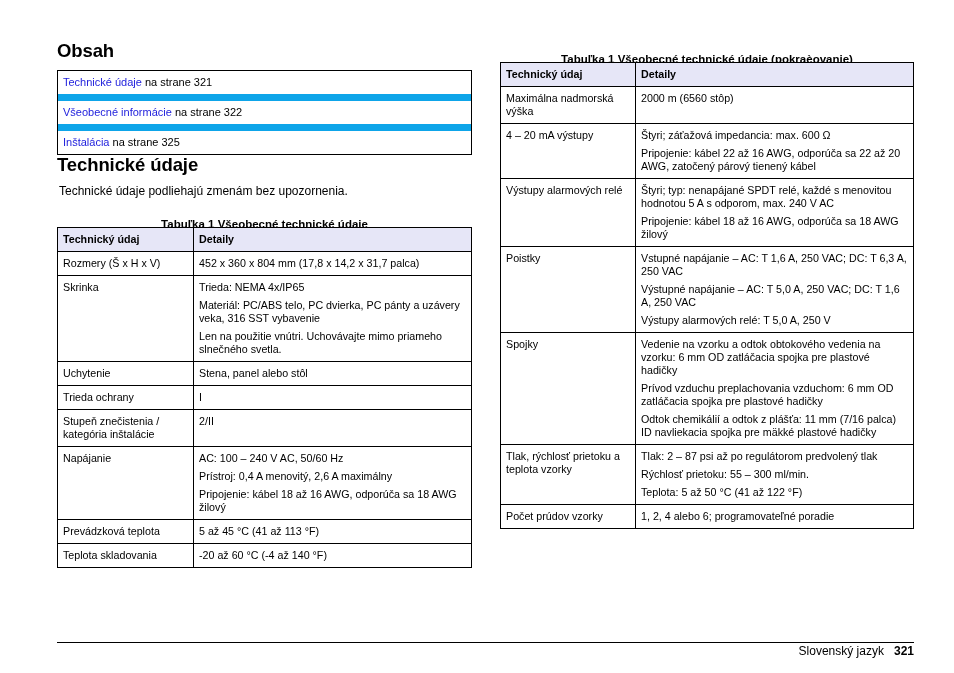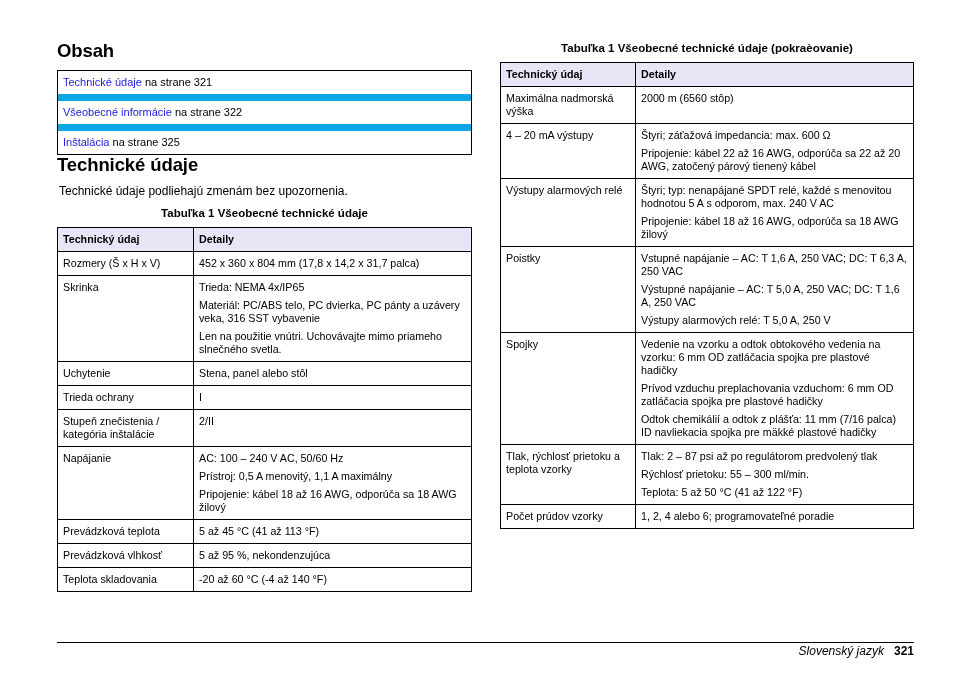--- a/index.html
+++ b/index.html
@@ -27,21 +27,21 @@
       height: 23px; line-height: 22px; border-bottom: 7px solid #0ea5e9;
       font-size: 11px; padding-left: 5px;
     }
     .toc-row:last-child { border-bottom: none; }
     .toc-link { color: #2222dd; text-decoration: none; cursor: pointer; }
 
     .intro { position: absolute; top: 184px; left: 2px; font-size: 12px; }
 
     .caption {
       position: absolute; left: 0; width: 415px; text-align: center;
-      font-weight: bold; font-size: 11.5px;
+      font-weight: bold; font-size: 11.5px; margin-top: 11px;
     }
     .cap-left { top: 207px; text-align: center; }
     .cap-right { top: 42px; width: 414px; }
 
     table.spec {
       position: absolute; left: 0; border-collapse: collapse;
       font-size: 10.7px; line-height: 13px;
     }
     .spec-left { top: 227px; width: 415px; }
     .spec-right { top: 62px; width: 414px; }
@@ -58,21 +58,21 @@
     td .p { margin: 0 0 5px 0; }
     td .p:last-child { margin-bottom: 0; }
 
     .footer-line {
       position: absolute; left: 57px; width: 857px; top: 642px;
       border-top: 1px solid #000;
     }
     .footer {
       position: absolute; top: 644px; right: 40px; font-size: 12px;
     }
-    .footer .lang { font-style: italic; }
+    .footer .lang { }
     .footer .pnum { font-weight: bold; margin-left: 10px; }
   </style>
 </head>
 <body>
 
 <div class="col col-left">
   <h1 class="h-obsah">Obsah</h1>
   <div class="toc">
     <div class="toc-row">
       <a class="toc-link">Technické údaje</a><span> na strane 321</span>
@@ -126,34 +126,28 @@
         <tr>
           <td class="c1">Stupeň znečistenia / kategória inštalácie</td>
           <td>
             <div class="p">2/II</div>
           </td>
         </tr>
         <tr>
           <td class="c1">Napájanie</td>
           <td>
             <div class="p">AC: 100 – 240 V AC, 50/60 Hz</div>
-            <div class="p">Prístroj: 0,5 A menovitý, 1,1 A maximálny</div>
+            <div class="p">Prístroj: 0,4 A menovitý, 2,6 A maximálny</div>
             <div class="p">Pripojenie: kábel 18 až 16 AWG, odporúča sa 18 AWG žilový</div>
           </td>
         </tr>
         <tr>
           <td class="c1">Prevádzková teplota</td>
           <td>
             <div class="p">5 až 45 °C (41 až 113 °F)</div>
-          </td>
-        </tr>
-        <tr>
-          <td class="c1">Prevádzková vlhkosť</td>
-          <td>
-            <div class="p">5 až 95 %, nekondenzujúca</div>
           </td>
         </tr>
         <tr>
           <td class="c1">Teplota skladovania</td>
           <td>
             <div class="p">-20 až 60 °C (-4 až 140 °F)</div>
           </td>
         </tr>
       </tbody>
   </table>

